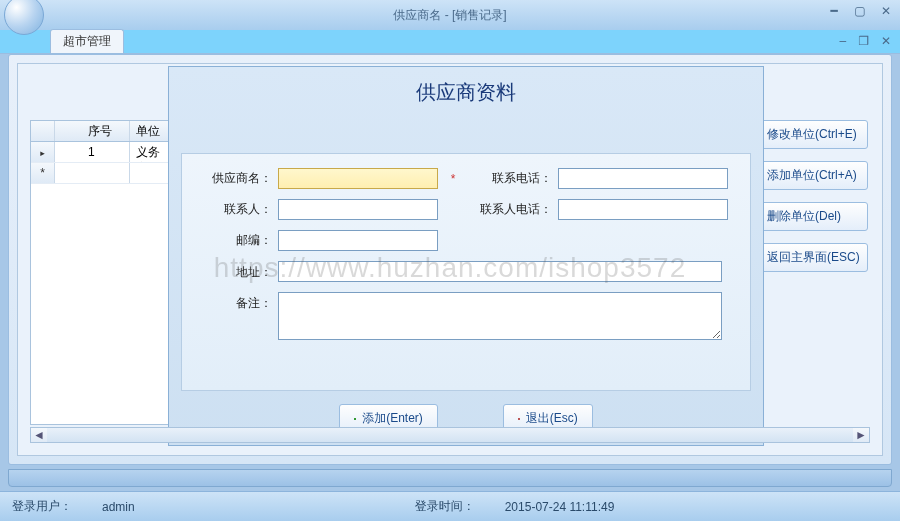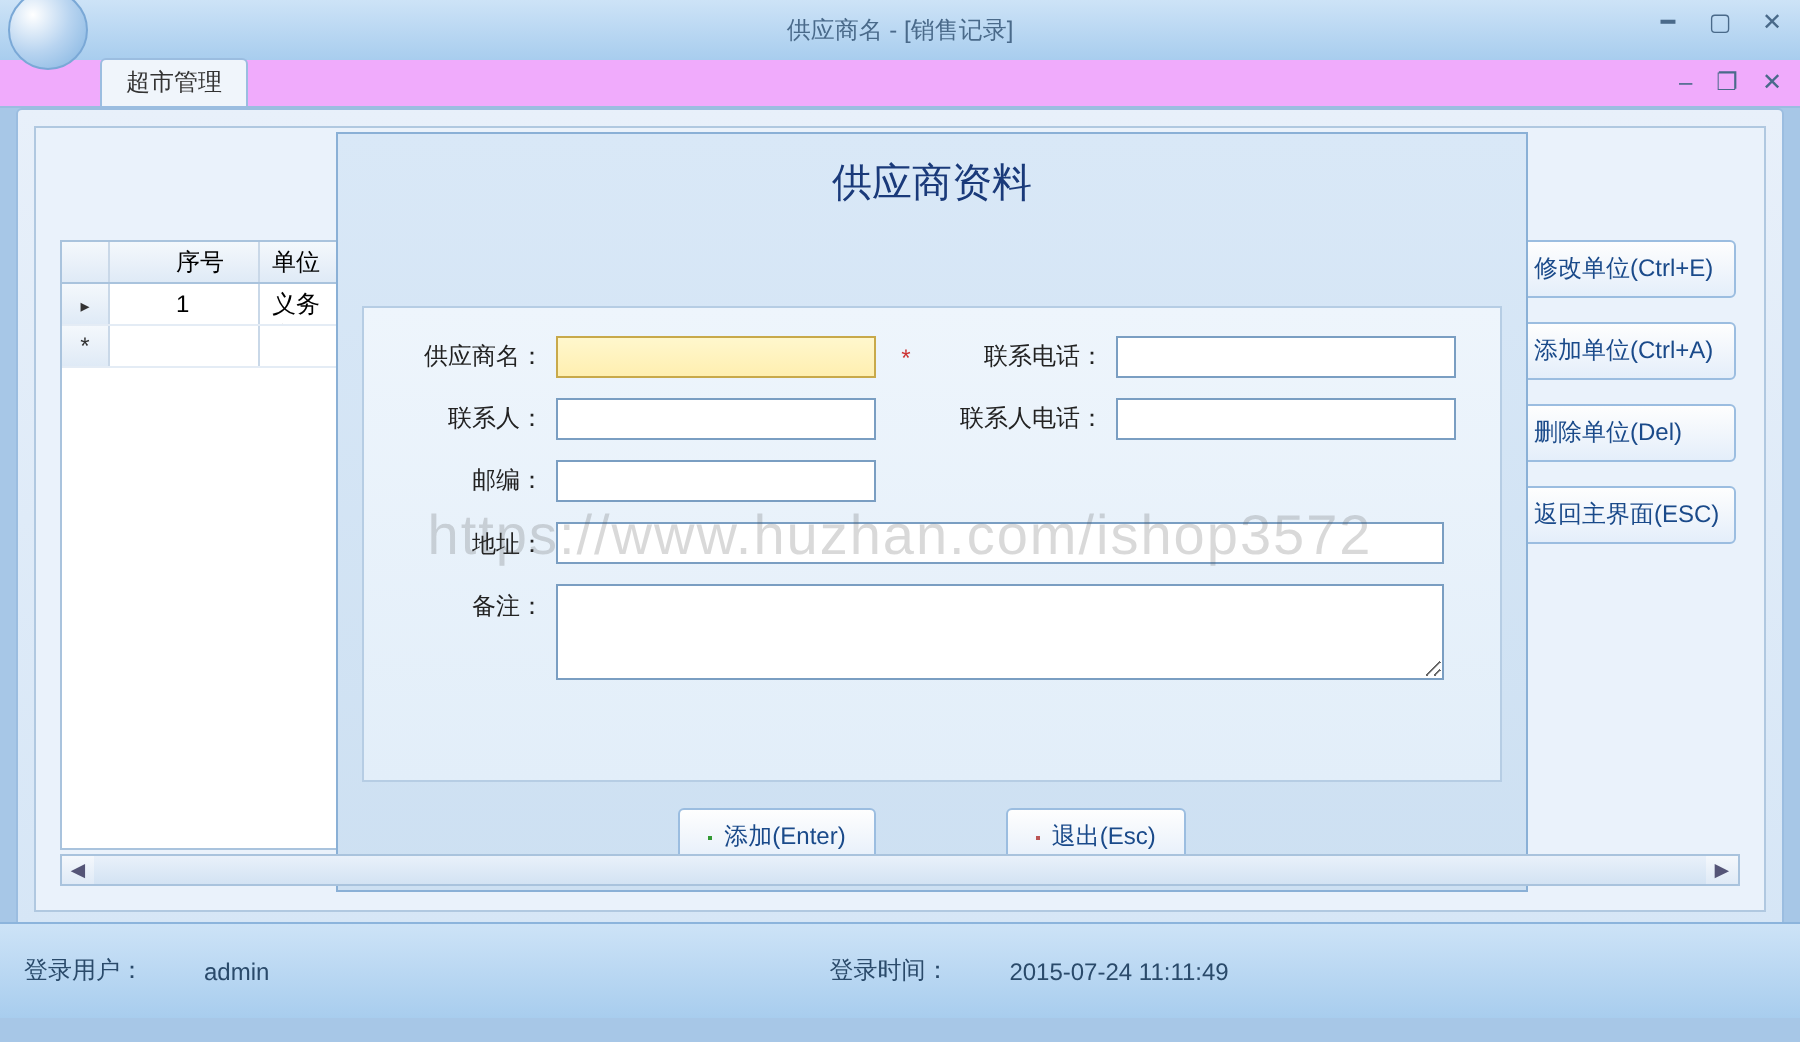--- a/index.html
+++ b/index.html
@@ -7,21 +7,21 @@
 
   
   .titlebar { height: 30px; background: linear-gradient(#cde3f7, #a8cdee); display: flex; align-items: center; position: relative; }
   .orb { width: 40px; height: 40px; border-radius: 50%; background: radial-gradient(circle at 30% 30%, #fff, #b8d4f0, #7fb2e0); border: 1px solid #7aa8d6; margin: 2px 4px; position: relative; z-index: 3; }
   .app-tab { background: linear-gradient(#e8f0fa,#d0e2f4); border: 1px solid #9bbde0; border-radius: 4px 4px 0 0; padding: 3px 14px; color: #2a5a9a; margin-left: -2px; margin-top:6px;}
   .title-text { position: absolute; left: 50%; transform: translateX(-50%); color: #4a6a8a; }
   .winbtns { position: absolute; right: 6px; top: 4px; display: flex; gap: 10px; color: #4a6a8a; }
   .winbtn { width: 16px; text-align: center; cursor: pointer; }
 
   
-  .tabstrip { height: 24px; background: #f0abfc; display: flex; align-items: flex-end; padding-left: 50px; border-bottom: 1px solid #9bbde0; position: relative; }
+  .tabstrip { height: 24px; background: #7dd3fc; display: flex; align-items: flex-end; padding-left: 50px; border-bottom: 1px solid #9bbde0; position: relative; }
   .doctab { background: #f0f5fb; border: 1px solid #9bbde0; border-bottom: none; padding: 3px 12px; border-radius: 3px 3px 0 0; color: #333; }
   .mdi-btns { position:absolute; right:6px; top:4px; display:flex; gap:6px; color:#4a6a8a;}
   .mdi-btn{ cursor:pointer; padding:0 3px;}
 
   
   .content { position: absolute; top: 54px; left: 8px; right: 8px; bottom: 56px; background: linear-gradient(#e8f0fa, #d6e6f6); border: 1px solid #9bbde0; border-radius: 3px; }
   .inner { position: absolute; top: 8px; left: 8px; right: 8px; bottom: 8px; border: 1px solid #b0c8e0; background: #eaf2fb; }
 
   
   .grid { position: absolute; top: 56px; left: 12px; width: 140px; bottom: 30px; background: #fff; border: 1px solid #a9c3dd; }
@@ -59,21 +59,21 @@
   .dlg-btn { background: linear-gradient(#fefefe,#e4eefa); border: 1px solid #9bbde0; border-radius: 3px; padding: 5px 14px; display: flex; align-items: center; gap: 6px; color: #1a4a8a; cursor: pointer; }
 
   
   .hscroll { position:absolute; left:12px; right:12px; bottom:12px; height:16px; background:linear-gradient(#e9f1fa,#d3e3f3); border:1px solid #a9c3dd; display:flex; justify-content:space-between; align-items:center;}
   .hscroll .arr{ width:16px; text-align:center; color:#557; background:linear-gradient(#f4f8fc,#dfeaf6); height:100%; line-height:14px; border:0; cursor:pointer;}
 
   
   .ribbonbar { position:absolute; left:8px; right:8px; bottom:34px; height:18px; background:linear-gradient(#b6d3ef,#9cc1e6); border:1px solid #7fa8d0; border-radius:0 0 4px 4px;}
 
   
-  .statusbar { position: absolute; left: 0; right: 0; bottom: 12px; height: 48px; background: linear-gradient(#cde3f7,#a8cdee); border-top: 1px solid #8cb4dc; display: flex; align-items: center; padding: 0 12px; gap: 30px; color: #2a4a6a; }
+  .statusbar { position: absolute; left: 0; right: 0; bottom: 0; height: 30px; background: linear-gradient(#cde3f7,#a8cdee); border-top: 1px solid #8cb4dc; display: flex; align-items: center; padding: 0 12px; gap: 30px; color: #2a4a6a; }
   .status-sep { width: 220px; }
 
   
   .ico-green{ background:#5b5; border:1px solid #393;}
   .ico-blue{ background:#6ad; border:1px solid #48b;}
   .ico-red{ background:#e77; border:1px solid #b44;}
   .ico-back{ background:#8c8; border:1px solid #595;}
   .ico-add{ background:#6b6; border:1px solid #393;}
   .ico-exit{ background:#e99; border:1px solid #b55;}
 

